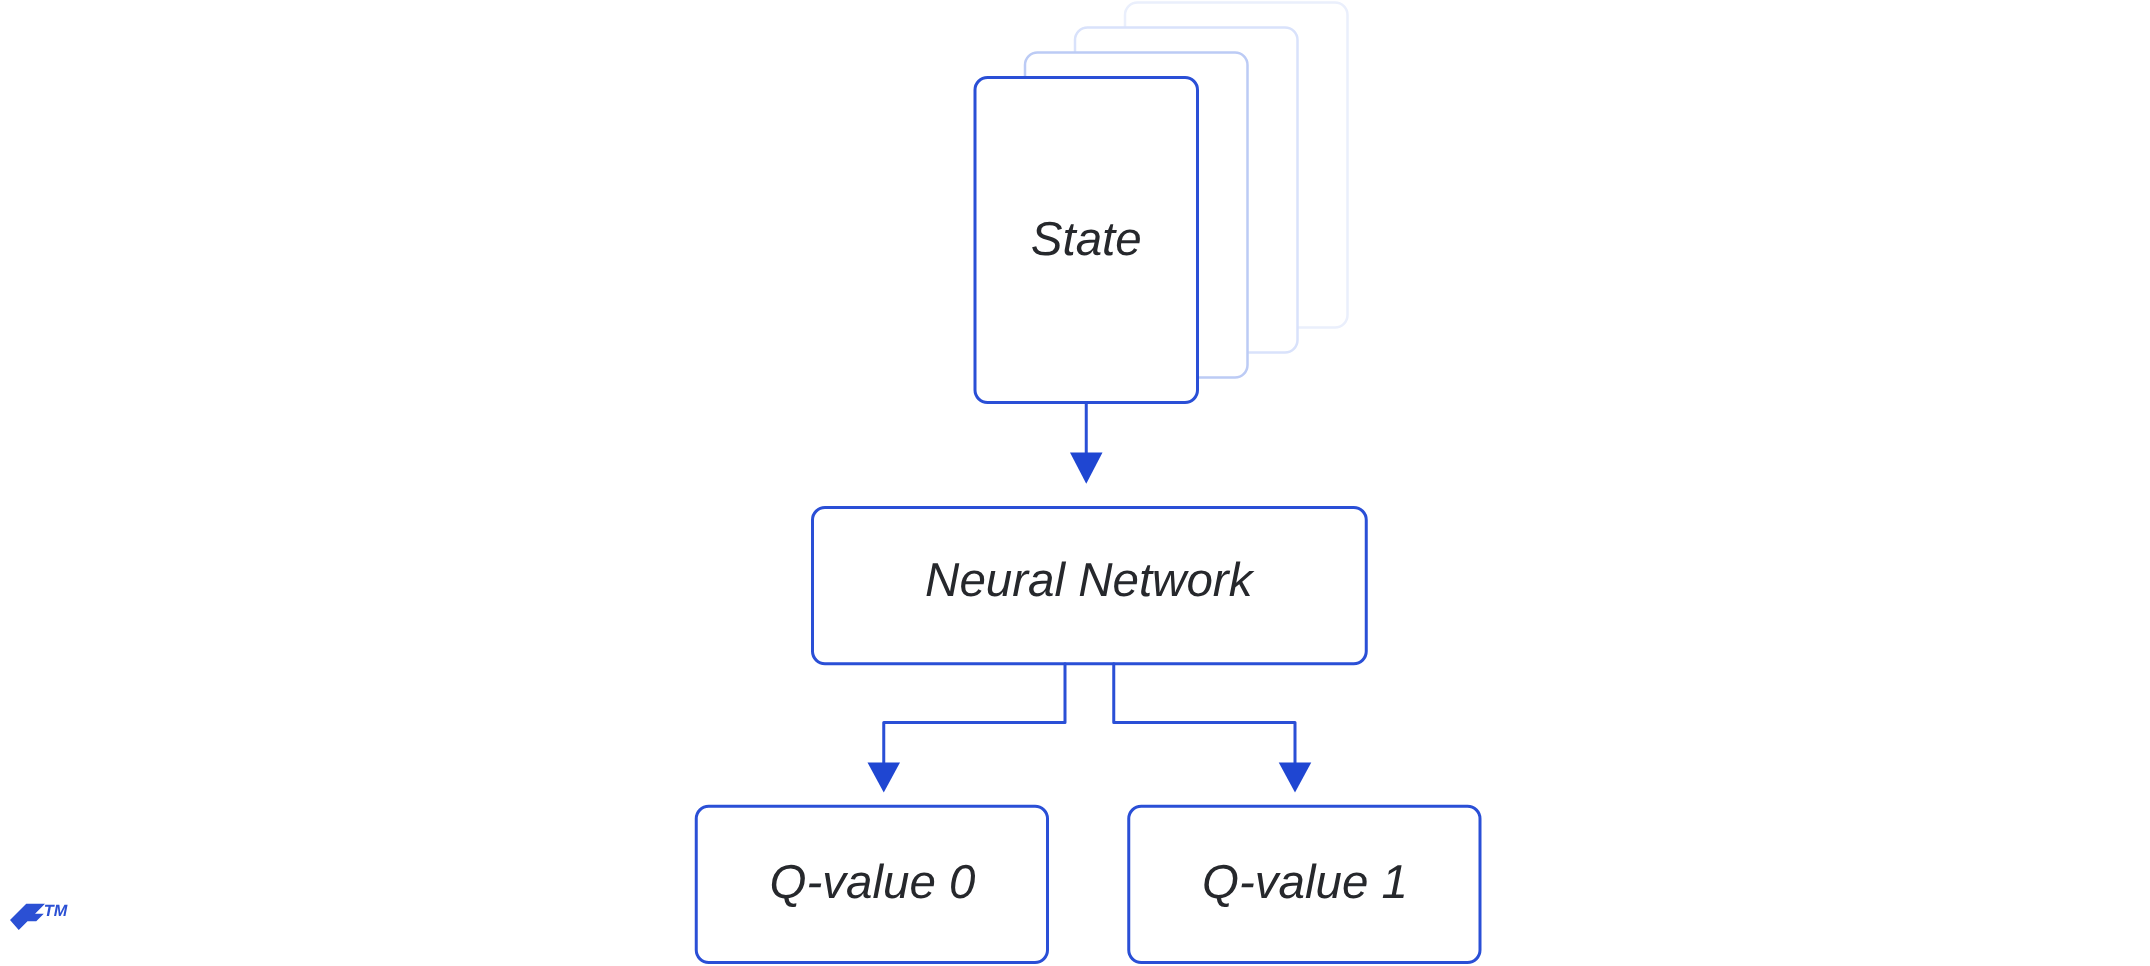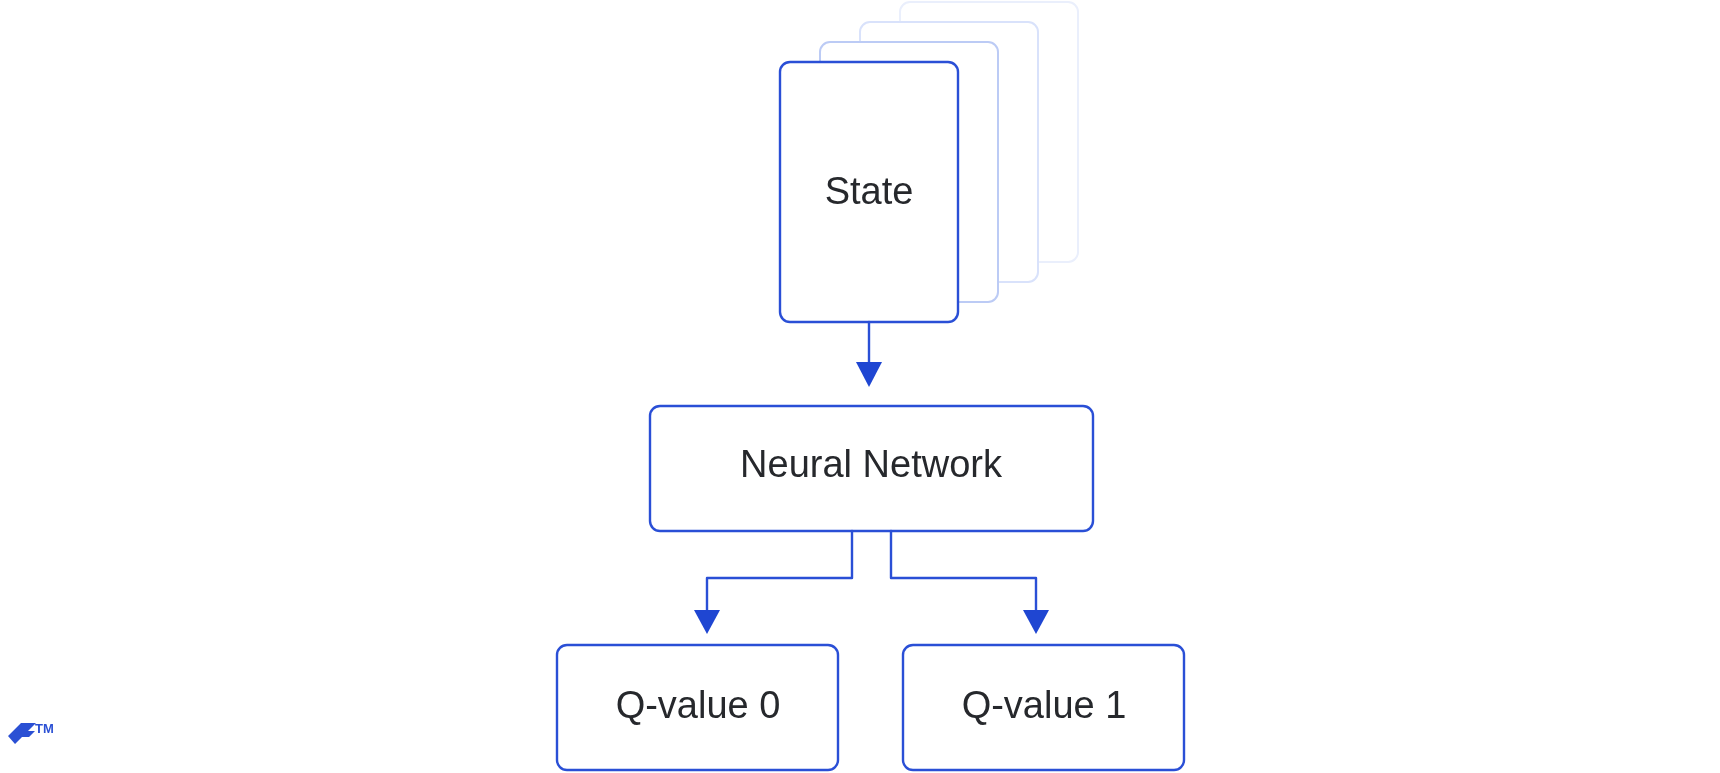--- a/index.html
+++ b/index.html
@@ -13,20 +13,21 @@
     position: relative;
     overflow: hidden;
     font-family: "Liberation Sans", sans-serif;
   }
   #diagram-root {
     position: absolute;
     top: 0;
     left: 0;
     width: 1720px;
     height: 773px;
+    font-style: italic;
   }
   svg.diagram-canvas {
     display: block;
     width: 1720px;
     height: 773px;
   }
   .node-label {
     font-family: "Liberation Sans", sans-serif;
     font-weight: 300;
     fill: #26282c;

